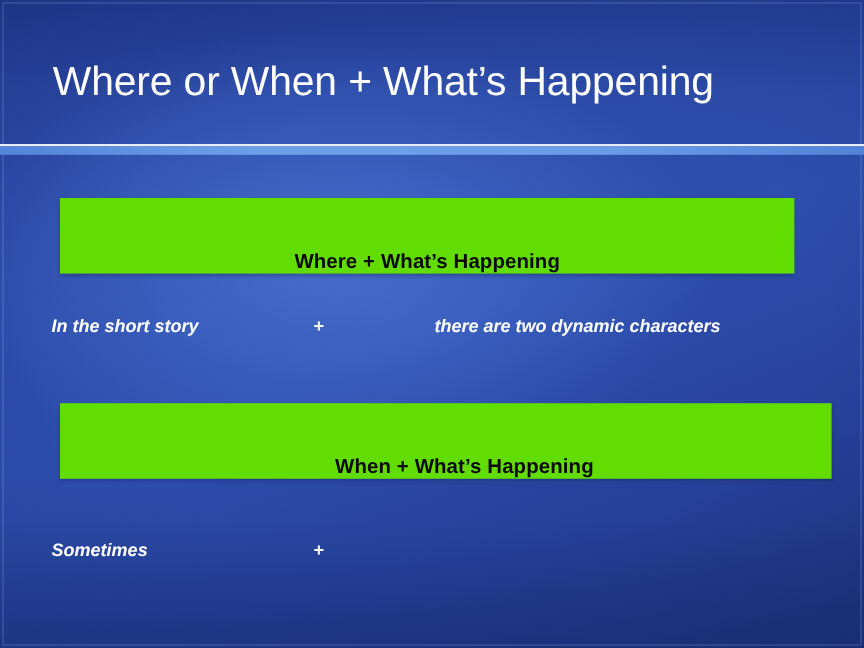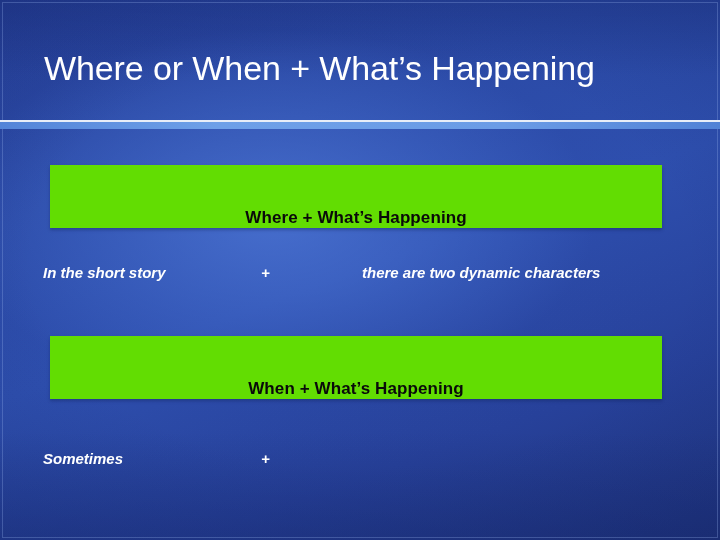--- a/index.html
+++ b/index.html
@@ -83,21 +83,21 @@
     left: 50px;
     width: 612px;
     height: 63px;
     background: #62dd02;
     display: flex;
     align-items: flex-end;
     justify-content: center;
     box-shadow: 0 2px 3px rgba(14,28,80,0.35);
   }
   #green-bar-1 { top: 165px; }
-  #green-bar-2 { top: 336px; }
+  #green-bar-2 { top: 336px; padding-left: 31px; }
 
   .green-bar-label {
     font-size: 17px;
     font-weight: bold;
     color: #0a0a0a;
     letter-spacing: 0.1px;
     white-space: nowrap;
   }
 
   

